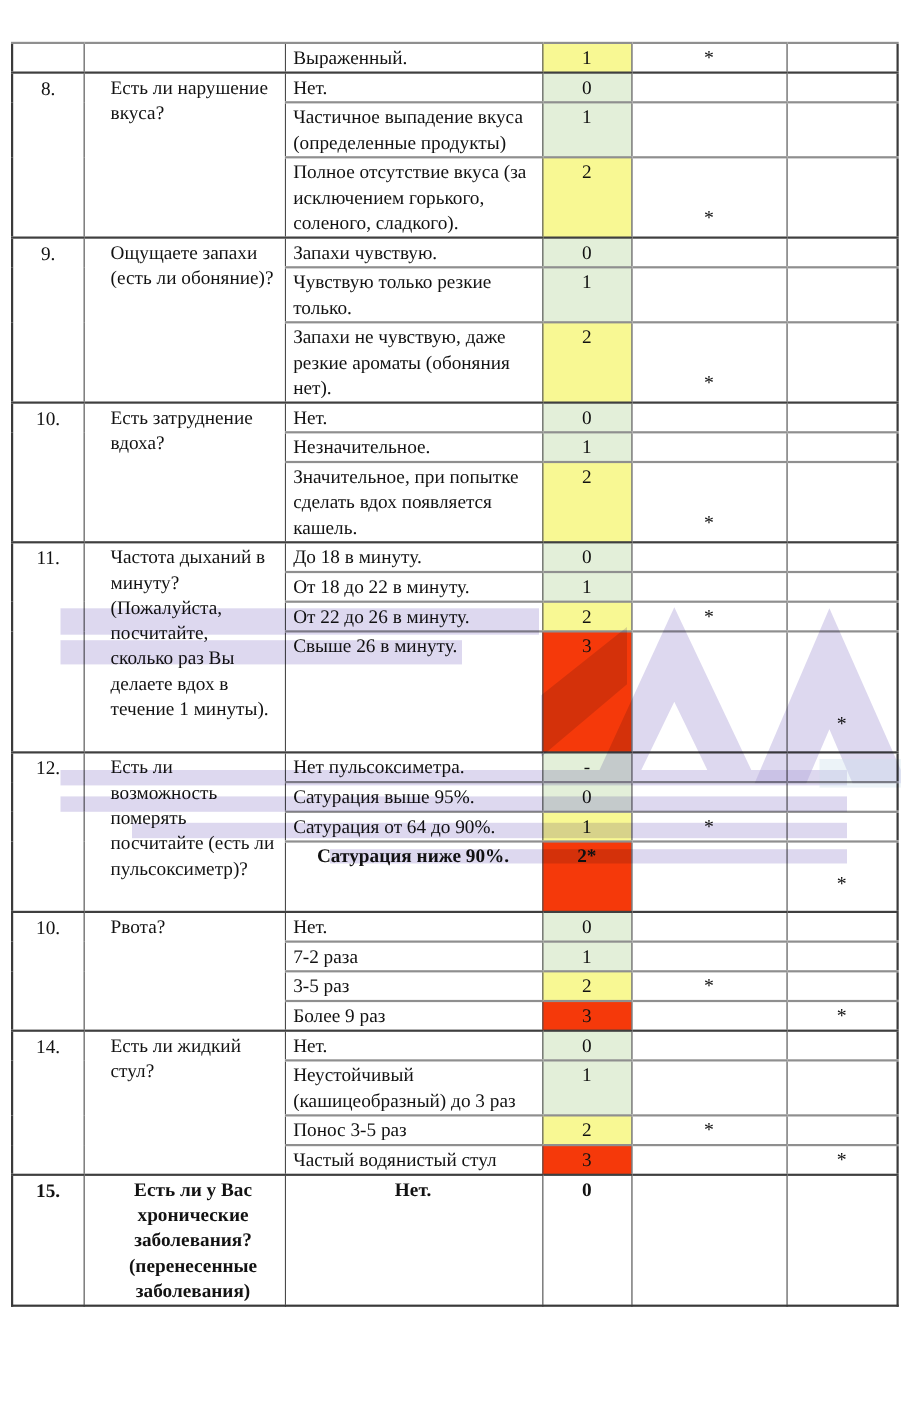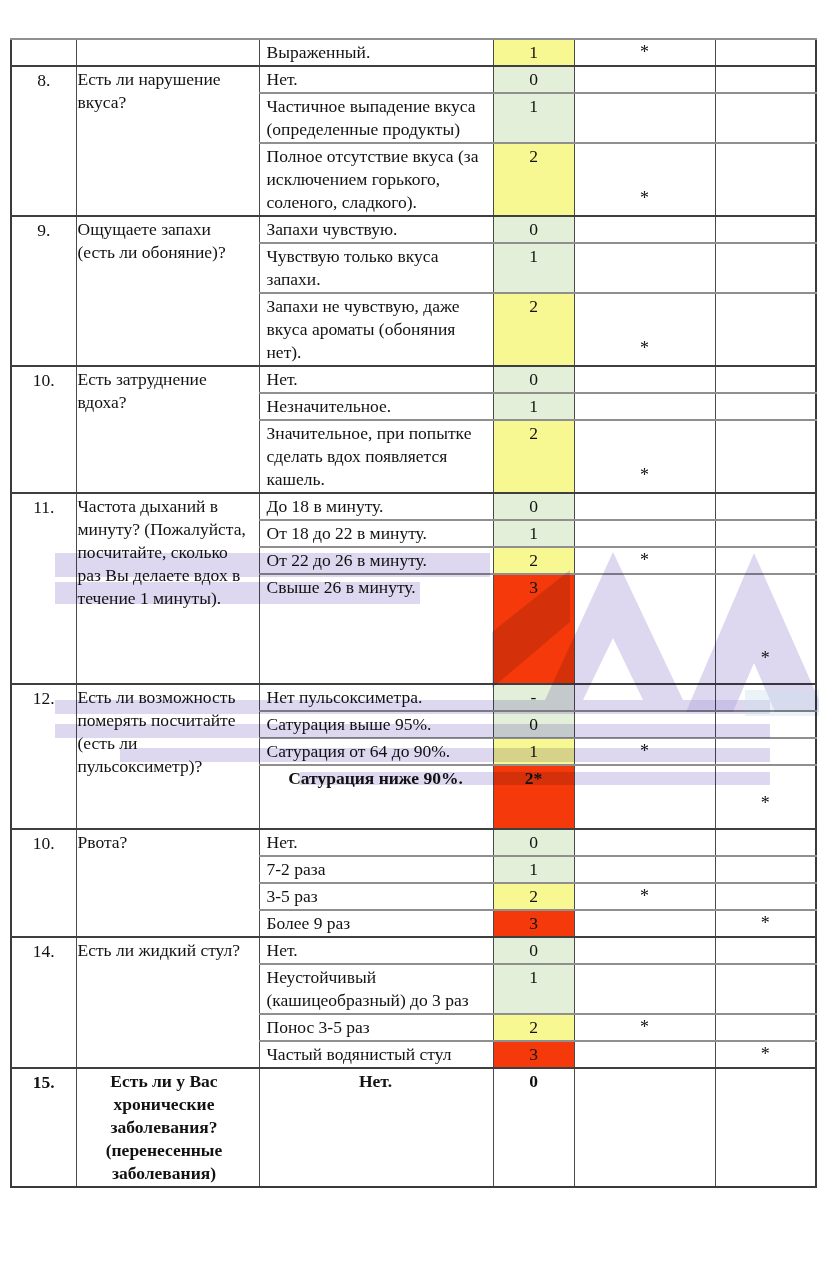--- a/index.html
+++ b/index.html
@@ -13,21 +13,21 @@
     border:2.5px solid #3a3a3a;
   }
   td{
     border-left:1.7px solid #4a4a4a;border-right:1.7px solid #4a4a4a;
     border-top:2px solid #8f8f8f;border-bottom:none;
     vertical-align:top;padding:1px 8px 1px 6px;
     font-size:17.5px;line-height:23px;word-wrap:break-word;
   }
   tr.group-start td{border-top:2px solid #3f3f3f;}
   td.num{text-align:center;padding:2px 2px;}
-  td.question{padding-left:1px;margin-top:28px;}
+  td.question{padding-left:24px;margin-top:28px;}
   td.answer{padding-left:7px;}
   td.score{text-align:center;padding:1px 2px;}
   td.star-cell{text-align:center;padding:1px 2px;}
   td.vbottom{vertical-align:bottom;}
   td.vbottom .star{display:block;margin-bottom:4px;}
   td.star-deep .star{margin-bottom:12px;}
   .b{font-weight:bold;text-align:center;}
   .star{font-size:18px;letter-spacing:0;}
   .watermark{position:absolute;left:0;top:0;width:819px;height:1280px;
     mix-blend-mode:multiply;pointer-events:none;z-index:5;}
@@ -90,29 +90,29 @@
           <td class="question" rowspan="3">Ощущаете запахи (есть ли обоняние)?</td>
           <td class="answer">
             <div>Запахи чувствую.</div>
           </td>
           <td class="score" style="background: rgb(227, 239, 217);">0</td>
           <td class="star-cell"></td>
           <td class="star-cell"></td>
         </tr>
         <tr>
           <td class="answer">
-            <div>Чувствую только вкуса запахи.</div>
-          </td>
-          <td class="score" style="background: rgb(227, 239, 217);">1</td>
-          <td class="star-cell"></td>
-          <td class="star-cell"></td>
-        </tr>
-        <tr>
-          <td class="answer">
-            <div>Запахи не чувствую, даже вкуса ароматы (обоняния нет).</div>
+            <div>Чувствую только резкие только.</div>
+          </td>
+          <td class="score" style="background: rgb(227, 239, 217);">1</td>
+          <td class="star-cell"></td>
+          <td class="star-cell"></td>
+        </tr>
+        <tr>
+          <td class="answer">
+            <div>Запахи не чувствую, даже резкие ароматы (обоняния нет).</div>
           </td>
           <td class="score" style="background: rgb(248, 248, 147);">2</td>
           <td class="star-cell vbottom">
             <span class="star">*</span>
           </td>
           <td class="star-cell"></td>
         </tr>
         <tr class="group-start">
           <td class="num" rowspan="3">10.</td>
           <td class="question" rowspan="3">Есть затруднение вдоха?</td>

